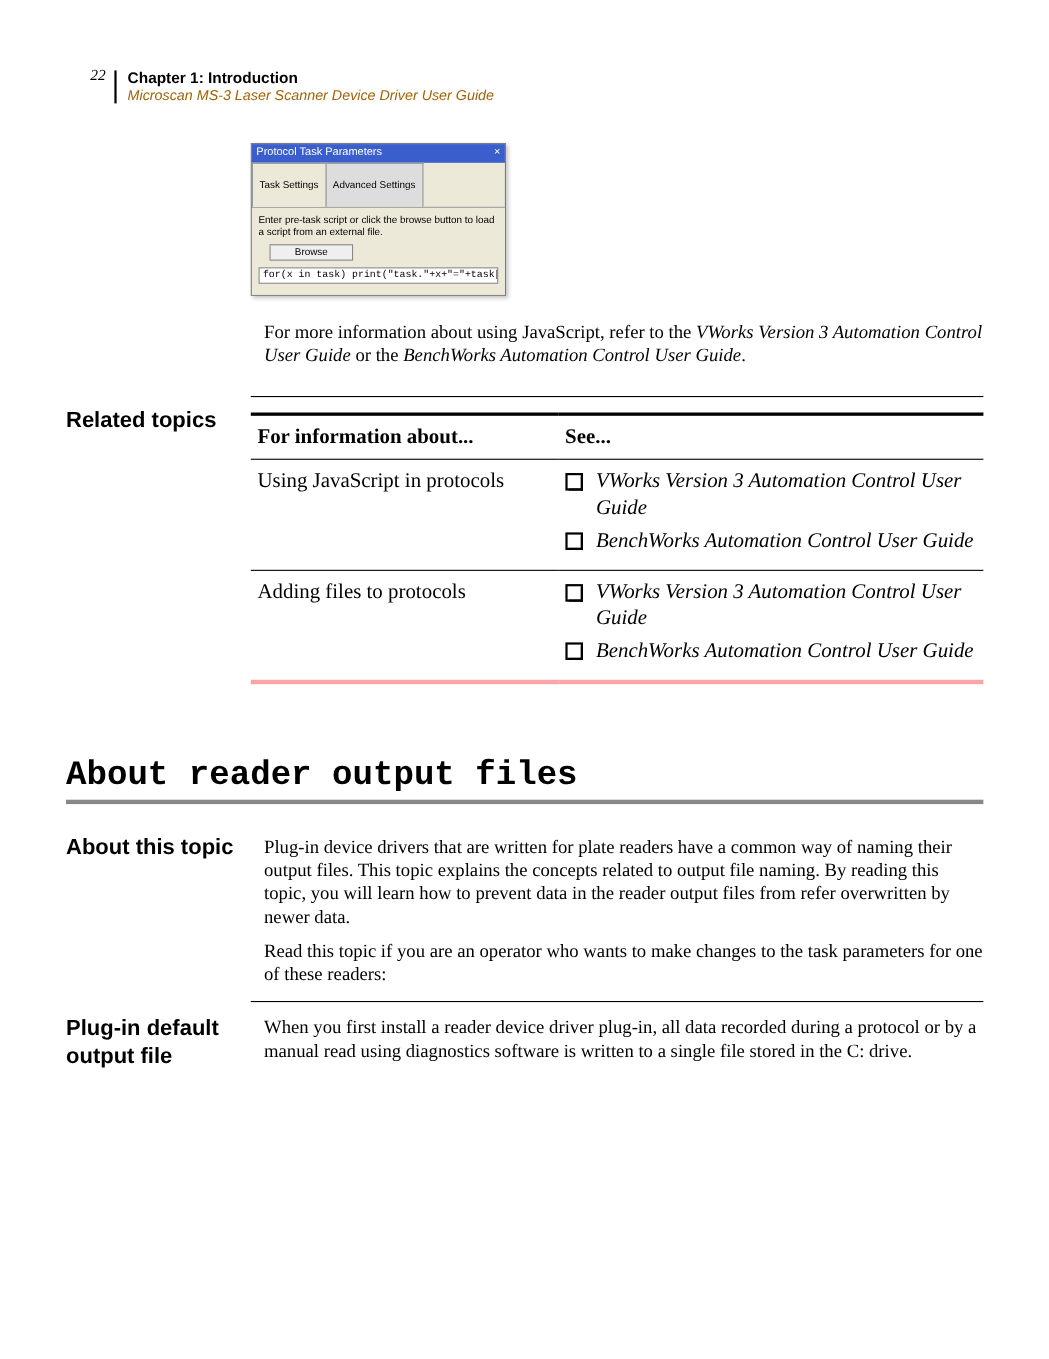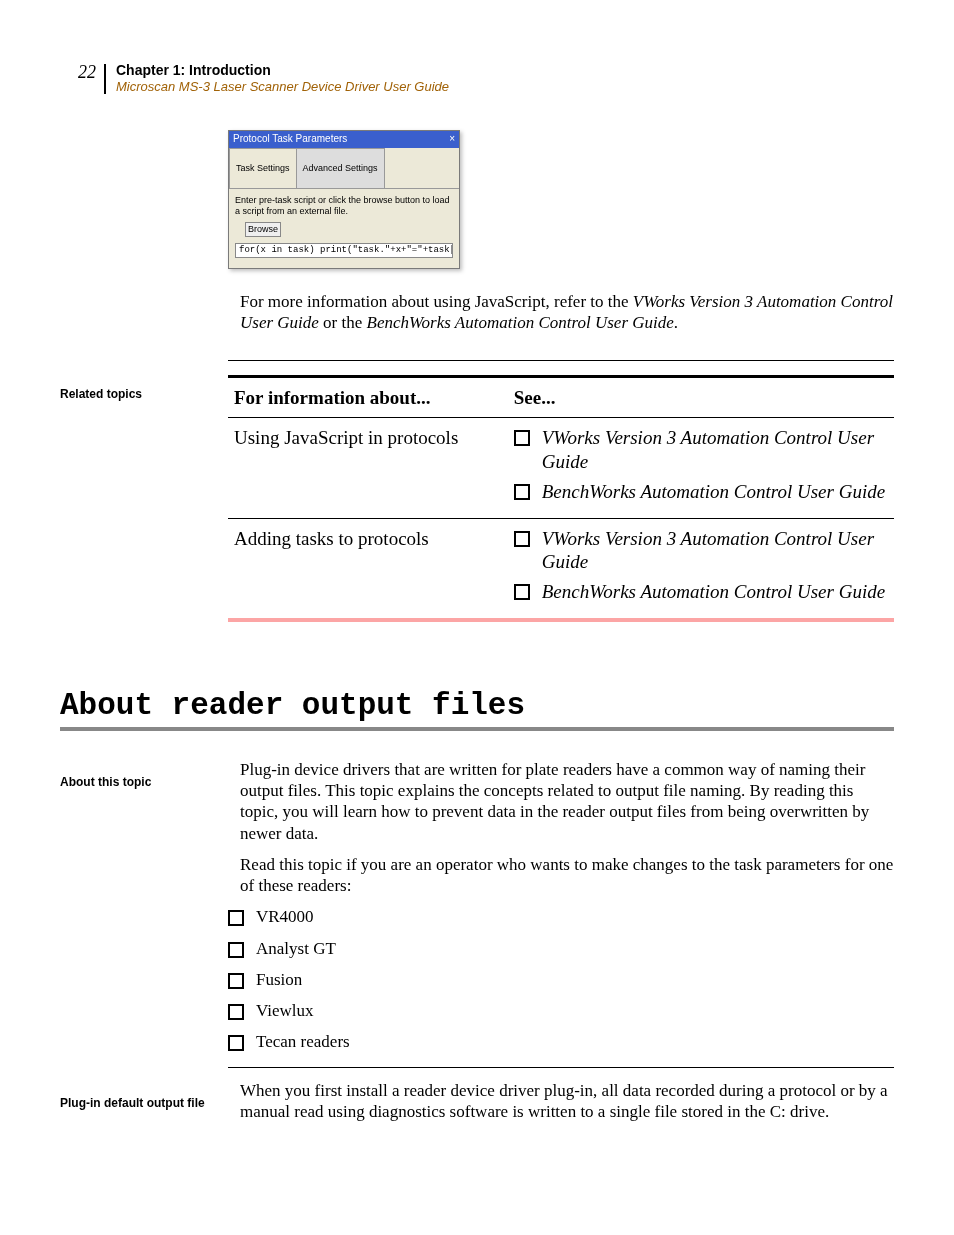--- a/index.html
+++ b/index.html
@@ -19,21 +19,21 @@
 
   
   .header-row {
     display: flex;
     align-items: flex-start;
   }
   .page-number {
     width: 36px;
     text-align: right;
     font-style: italic;
-    font-size: 18px;
+    font-size: 14px;
     padding-top: 0;
     font-family: Liberation Serif, serif;
   }
   .header-rule {
     width: 2px;
     background: #000;
     height: 30px;
     margin: 2px 10px 0 8px;
   }
   .header-text {
@@ -46,25 +46,24 @@
   
   .body-row {
     display: flex;
     margin-top: 0;
   }
   .sidehead-col {
     width: 168px;
     flex: 0 0 168px;
     font-family: Arial, Helvetica, sans-serif;
     font-weight: bold;
-    font-size: 12px;
+    font-size: 20px;
     color: #000;
     padding-right: 12px;
     box-sizing: border-box;
-    margin-top: 16px;
   }
   .content-col {
     flex: 1;
     font-size: 17px;
     line-height: 1.25;
   }
   .content-col p { margin: 0 0 10px 12px; }
 
   
   .screenshot {
@@ -82,21 +81,21 @@
     color: #fff;
     padding: 2px 4px;
     display: flex;
     justify-content: space-between;
     font-size: 10px;
   }
   .ss-tabs { display:flex; border-bottom:1px solid #999; font-size:9px; }
   .ss-tab  { padding: 14px 6px; border:1px solid #999; border-bottom:none; background:#ece9d8; margin-right:-1px;}
   .ss-tab.inactive { background:#ddd; }
   .ss-body { padding:6px 6px 10px 6px; background:#ece9d8; }
-  .ss-btn  { display:inline-block; border:1px solid #888; background:#efefef; padding:1px 2px; font-size:9px; margin:4px 0 6px 10px;}
+  .ss-btn  { display:inline-block; border:1px solid #888; background:#efefef; padding:1px 22px; font-size:9px; margin:4px 0 6px 10px;}
   .ss-code { border:1px solid #888; background:#fff; padding:1px 3px; font-size:9px; font-family: "Courier New", monospace; white-space:nowrap; overflow:hidden;}
 
   
   .reltable {
     width: 100%;
     border-collapse: collapse;
     border-top: 3px solid #000;
     border-bottom: 4px solid #fca5a5;
     font-size: 19px;
     margin-top: 4px;
@@ -214,21 +213,21 @@
                   <span class="sq-bullet"></span>
                   <span class="ref-title">VWorks Version 3 Automation Control User Guide</span>
                 </div>
               <div class="ref-line">
                   <span class="sq-bullet"></span>
                   <span class="ref-title">BenchWorks Automation Control User Guide</span>
                 </div>
             </td>
           </tr>
           <tr>
-            <td>Adding tasks to protocols</td>
+            <td>Adding files to protocols</td>
             <td>
               <div class="ref-line">
                   <span class="sq-bullet"></span>
                   <span class="ref-title">VWorks Version 3 Automation Control User Guide</span>
                 </div>
               <div class="ref-line">
                   <span class="sq-bullet"></span>
                   <span class="ref-title">BenchWorks Automation Control User Guide</span>
                 </div>
             </td>
@@ -241,44 +240,22 @@
 
   <div>
     <div style="height:10px;"></div>
     <div class="section-heading">About reader output files</div>
     <div class="section-rule"></div>
   </div>
 
   <div class="body-row">
     <div class="sidehead-col">About this topic</div>
     <div class="content-col">
-      <p>Plug-in device drivers that are written for plate readers have a common way of naming their output files. This topic explains the concepts related to output file naming. By reading this topic, you will learn how to prevent data in the reader output files from being overwritten by newer data.</p>
+      <p>Plug-in device drivers that are written for plate readers have a common way of naming their output files. This topic explains the concepts related to output file naming. By reading this topic, you will learn how to prevent data in the reader output files from refer overwritten by newer data.</p>
       <p>Read this topic if you are an operator who wants to make changes to the task parameters for one of these readers:</p>
-      <ul class="sq-list">
-        <li>
-            <span class="sq-bullet"></span>
-            <span>VR4000</span>
-          </li>
-        <li>
-            <span class="sq-bullet"></span>
-            <span>Analyst GT</span>
-          </li>
-        <li>
-            <span class="sq-bullet"></span>
-            <span>Fusion</span>
-          </li>
-        <li>
-            <span class="sq-bullet"></span>
-            <span>Viewlux</span>
-          </li>
-        <li>
-            <span class="sq-bullet"></span>
-            <span>Tecan readers</span>
-          </li>
-      </ul>
       <hr class="thin-rule" style="border-top:1px solid #000; margin:14px 0 12px 0;">
     </div>
   </div>
 
   <div class="body-row">
     <div class="sidehead-col" style="line-height:1.25;">Plug-in default output file</div>
     <div class="content-col">
       <p>When you first install a reader device driver plug-in, all data recorded during a protocol or by a manual read using diagnostics software is written to a single file stored in the C: drive.</p>
     </div>
   </div>

